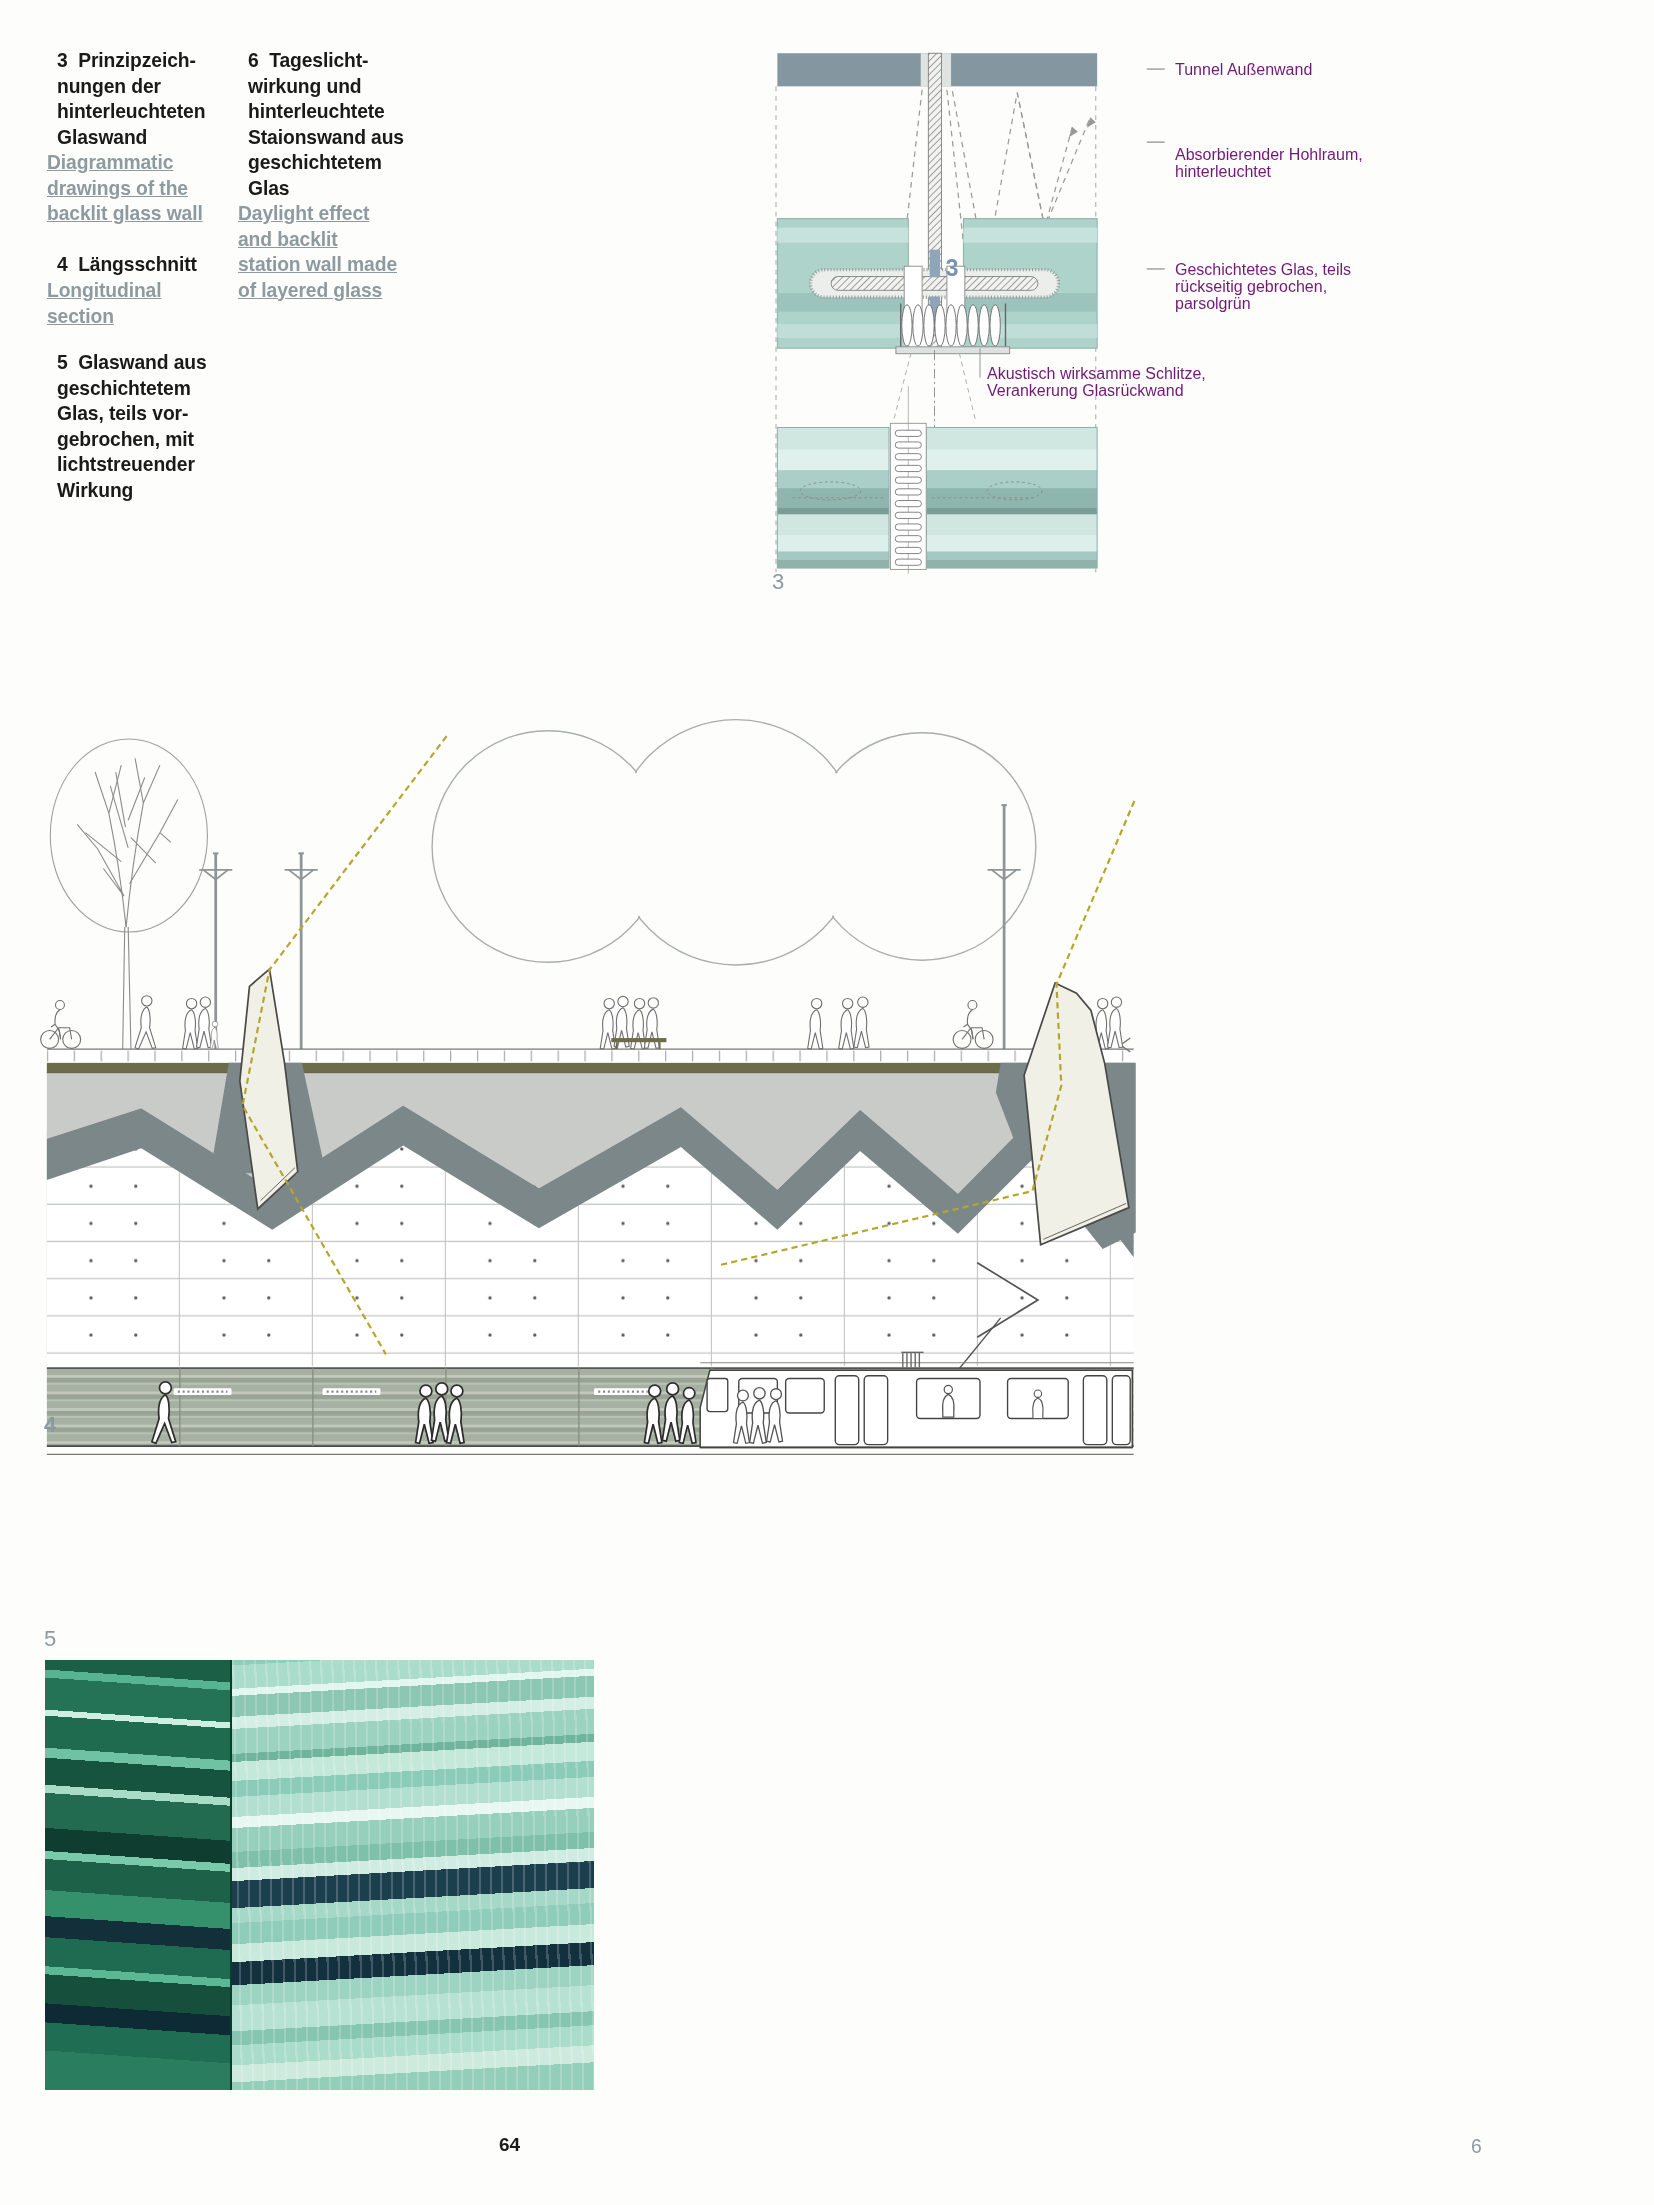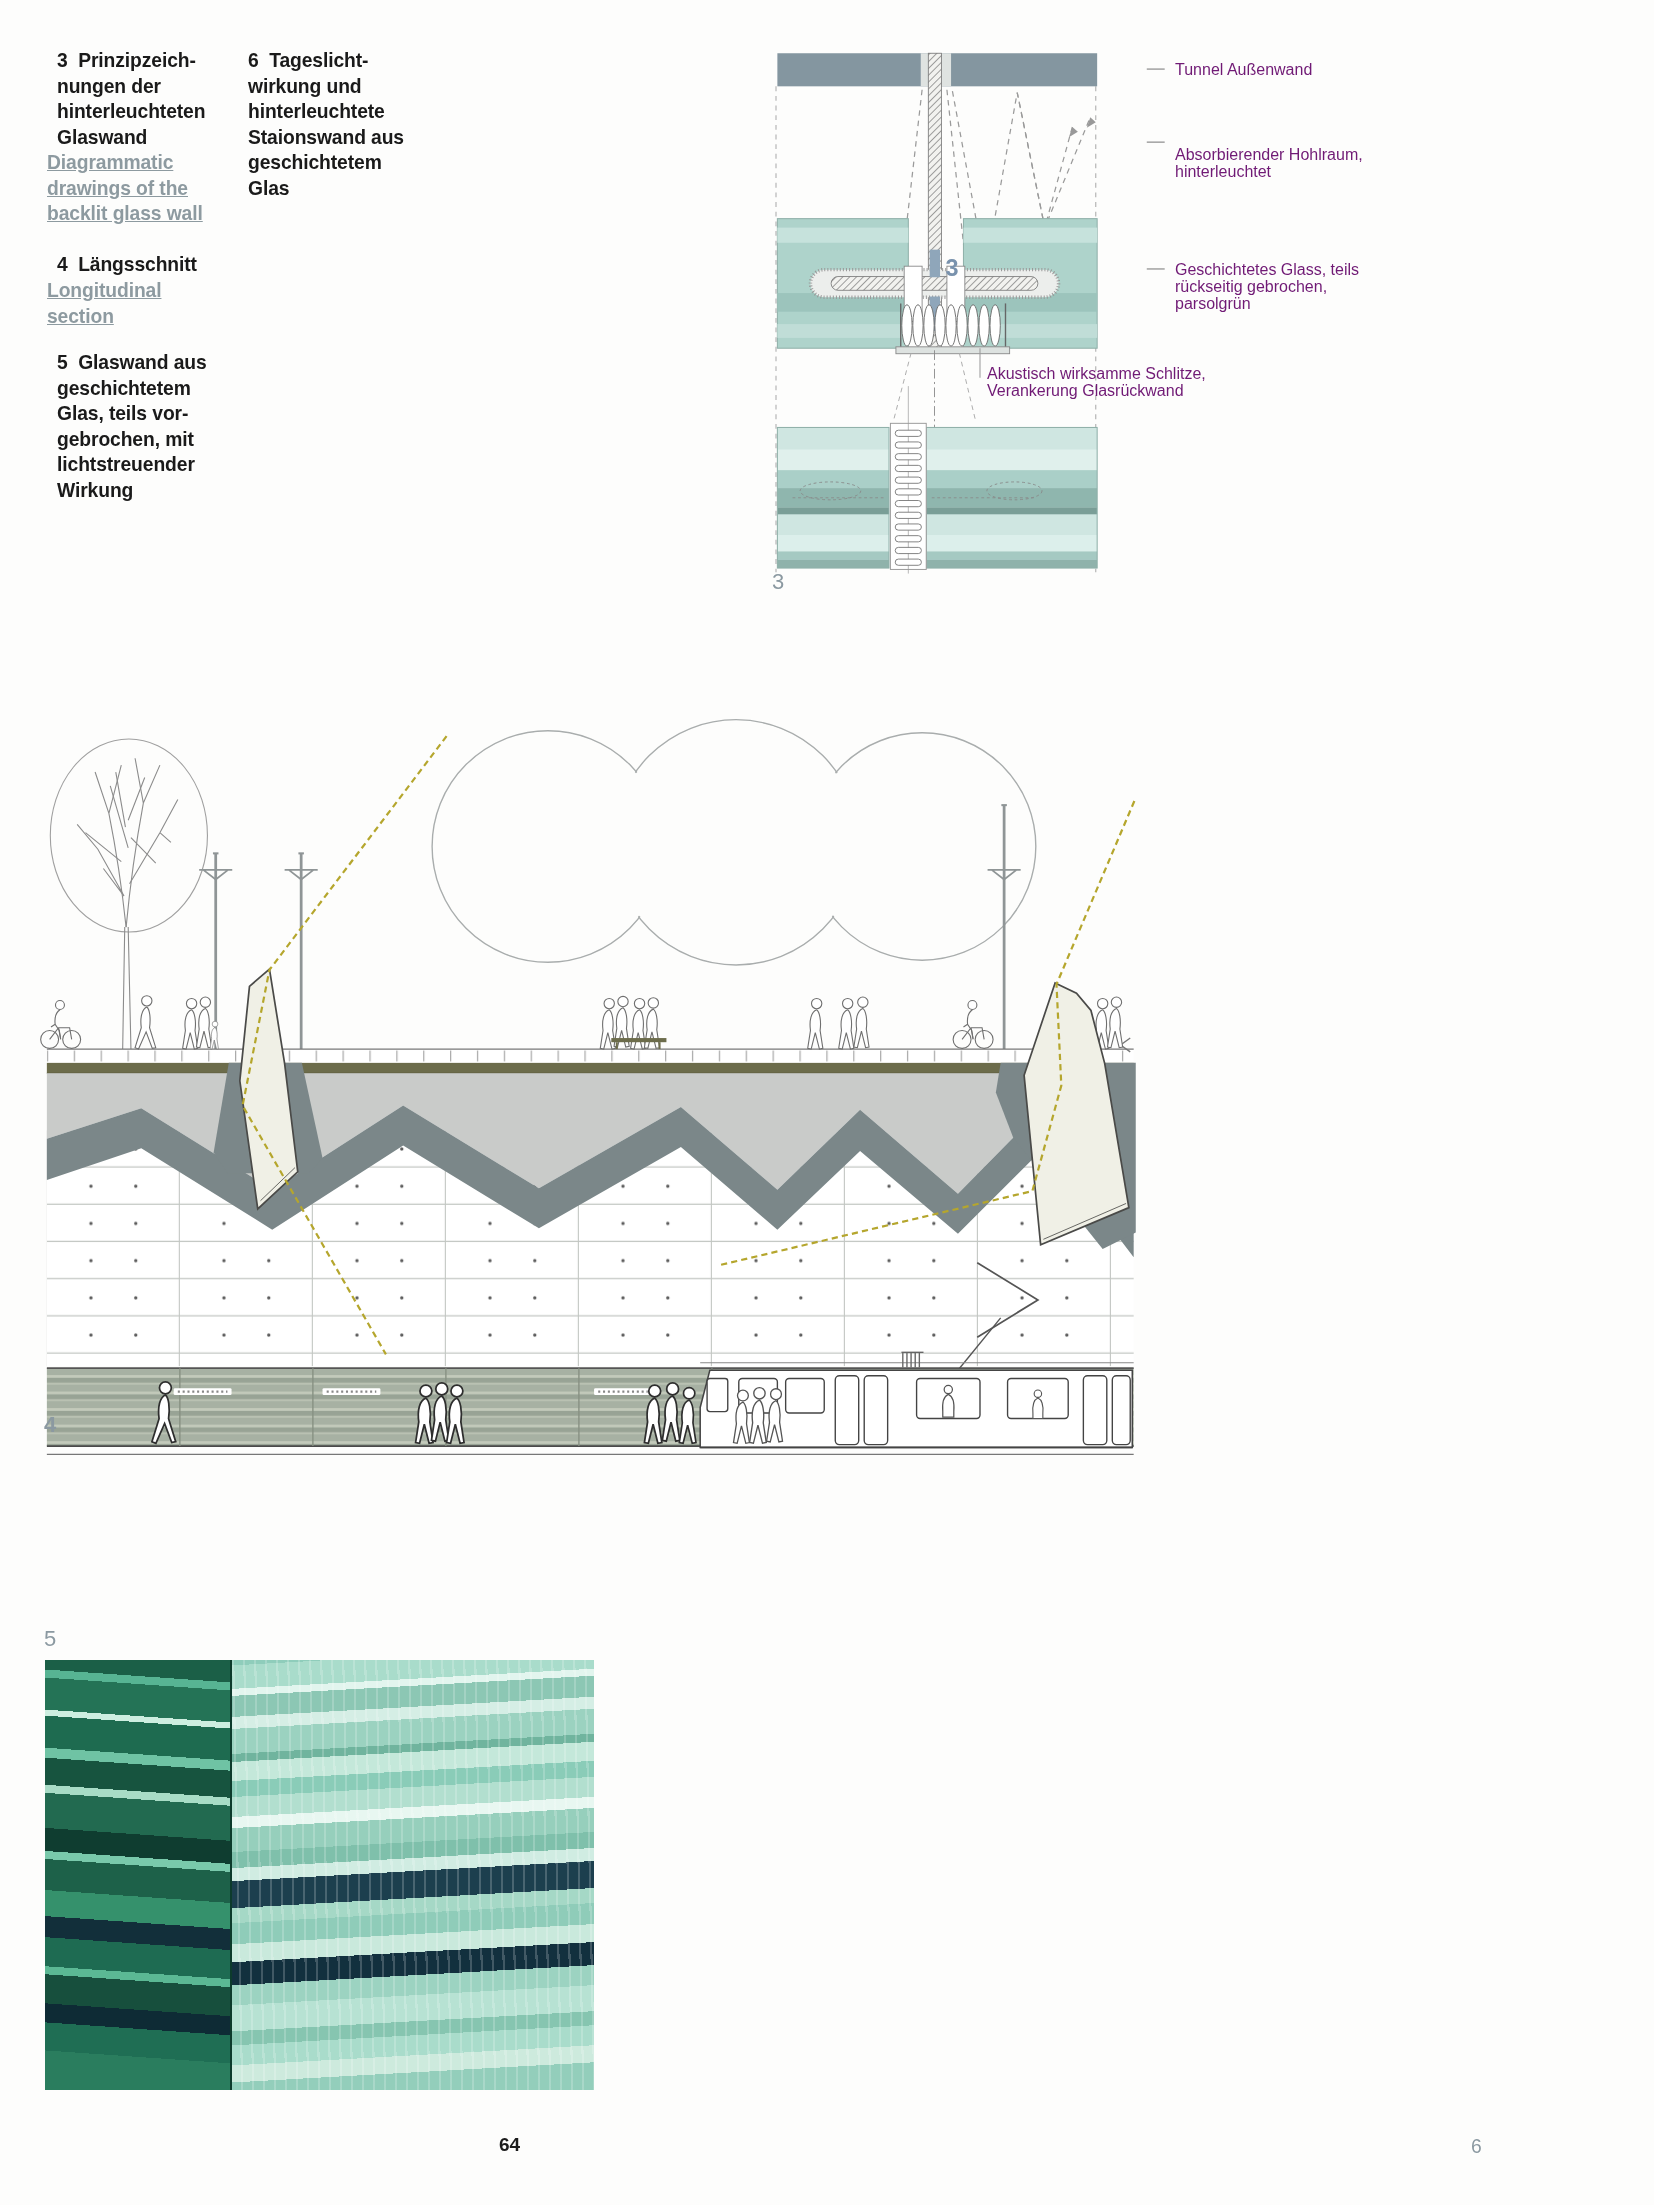--- a/index.html
+++ b/index.html
@@ -381,25 +381,29 @@
 Glas, teils vor-
 gebrochen, mit
 lichtstreuender
 Wirkung</div>
   <div class="txt cap-de" style="left:238px;top:48px;">6  Tageslicht-
 wirkung und
 hinterleuchtete
 Staionswand aus
 geschichtetem
 Glas</div>
+  <div class="txt cap-en" style="left:238px;top:201px;">Daylight effect
+and backlit
+station wall made
+of layered glass</div>
 
   <div class="txt anno" style="left:1175px;top:61px;">Tunnel Außenwand</div>
   <div class="txt anno" style="left:1175px;top:146px;">Absorbierender Hohlraum,
 hinterleuchtet</div>
-  <div class="txt anno" style="left:1175px;top:261px;">Geschichtetes Glass, teils
+  <div class="txt anno" style="left:1175px;top:261px;">Geschichtetes Glas, teils
 rückseitig gebrochen,
 parsolgrün</div>
   <div class="txt anno" style="left:987px;top:365px;">Akustisch wirksamme Schlitze,
 Verankerung Glasrückwand</div>
 
   <div class="txt figlabel" style="left:772px;top:569px;font-weight:400;">3</div>
   <div class="txt figlabel" style="left:44px;top:1412px;">4</div>
   <div class="txt figlabel" style="left:44px;top:1626px;font-weight:400;">5</div>
 
   <div id="photo5">

